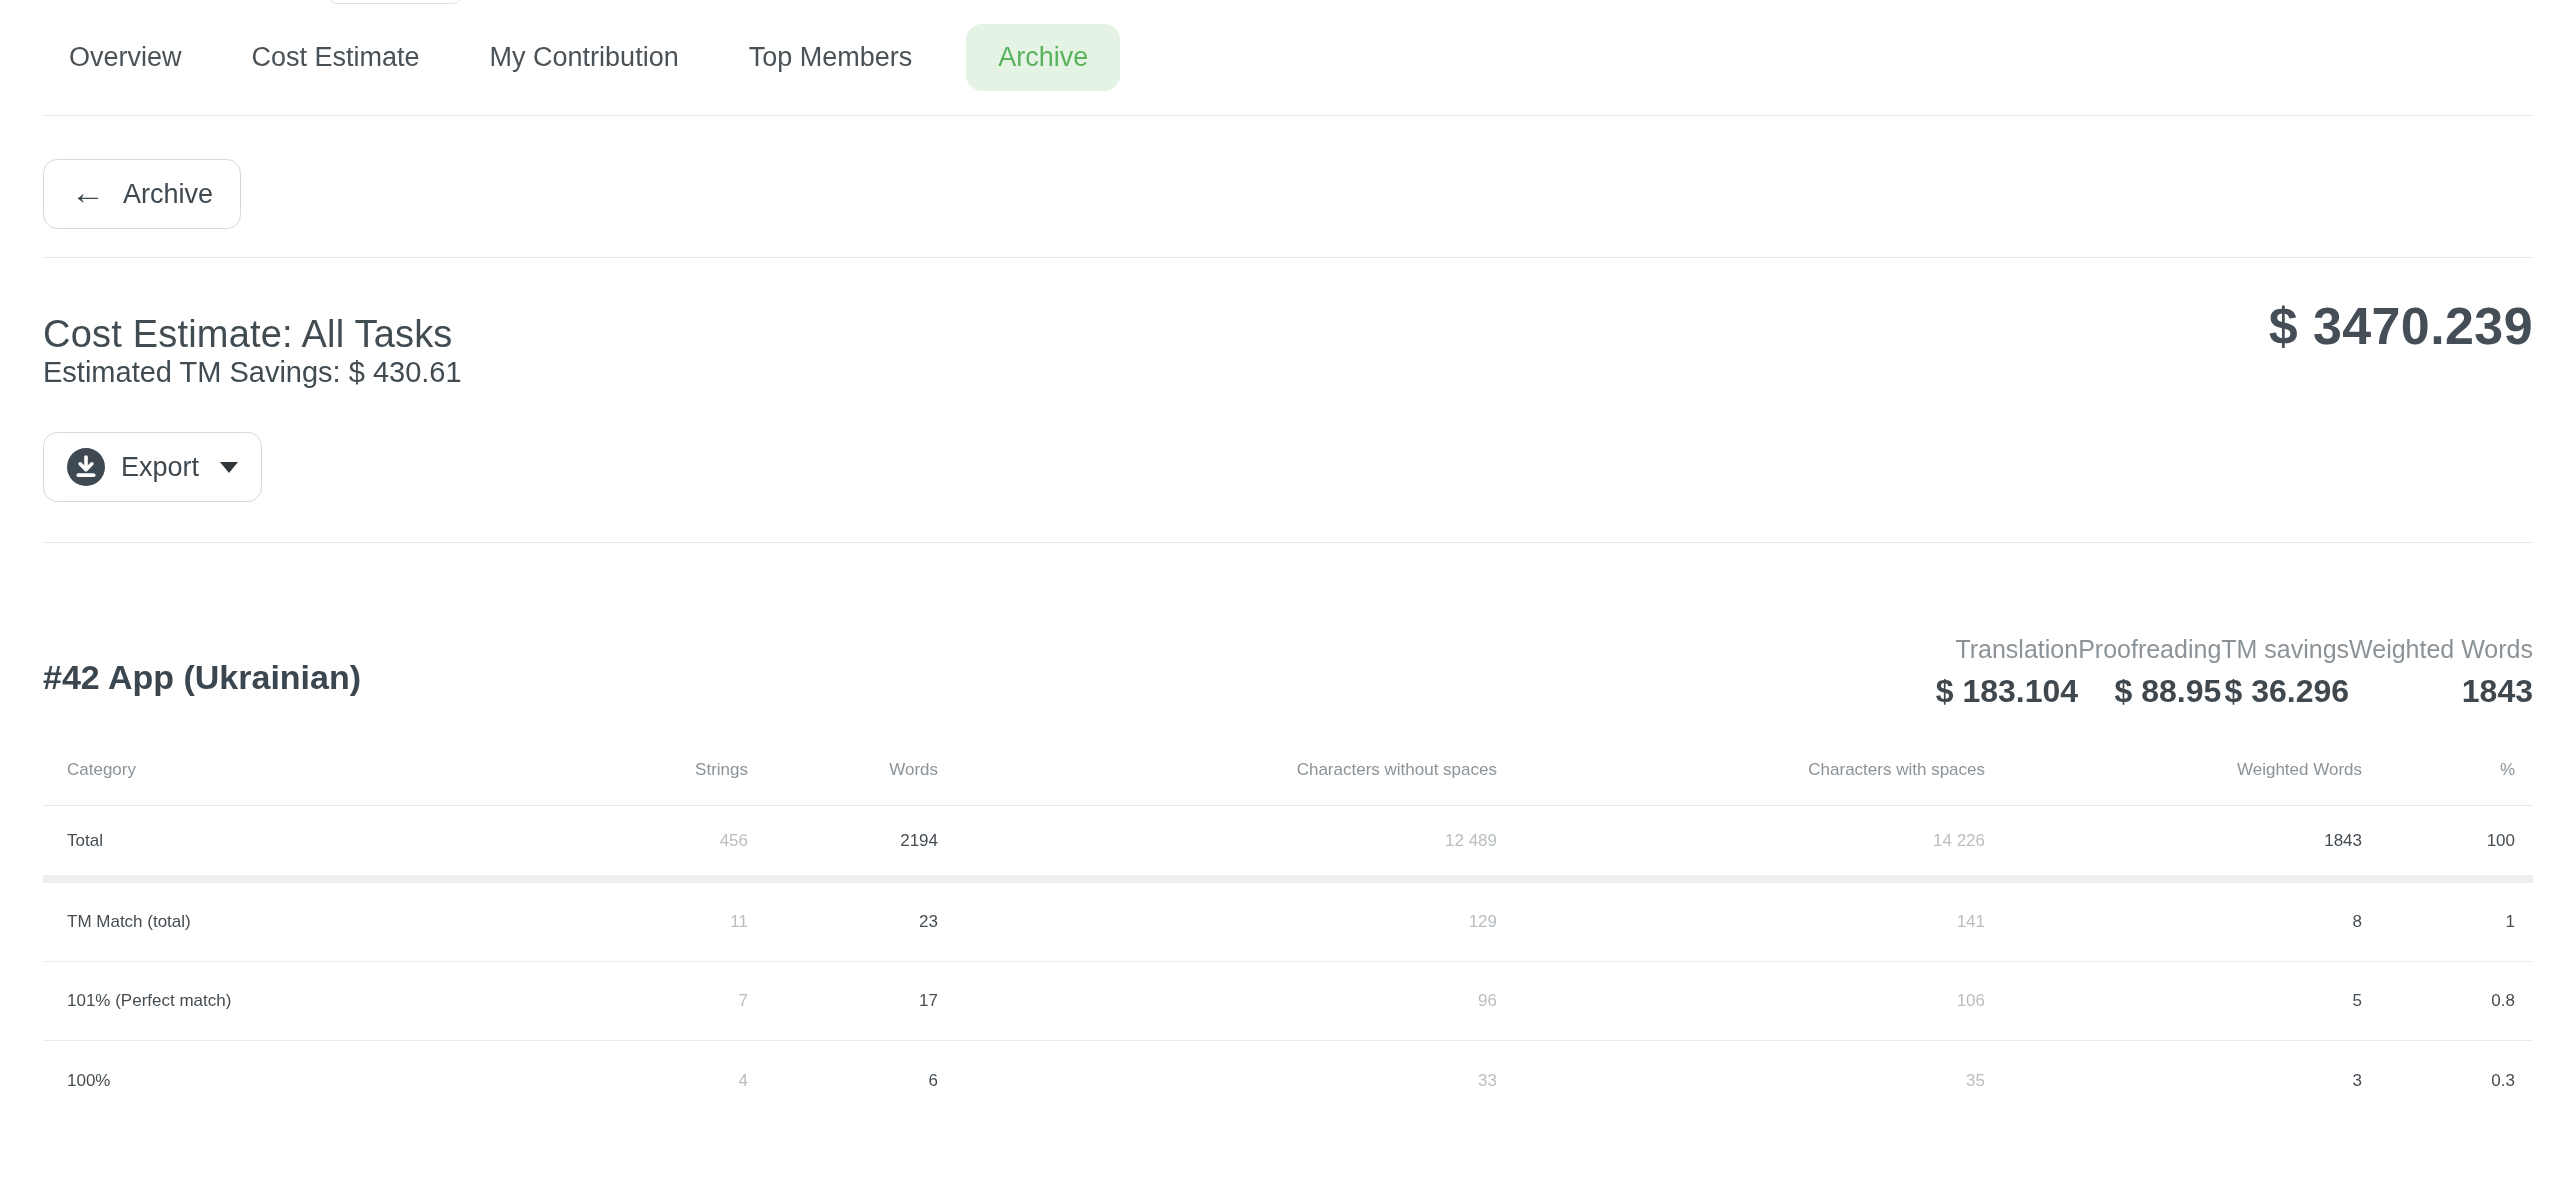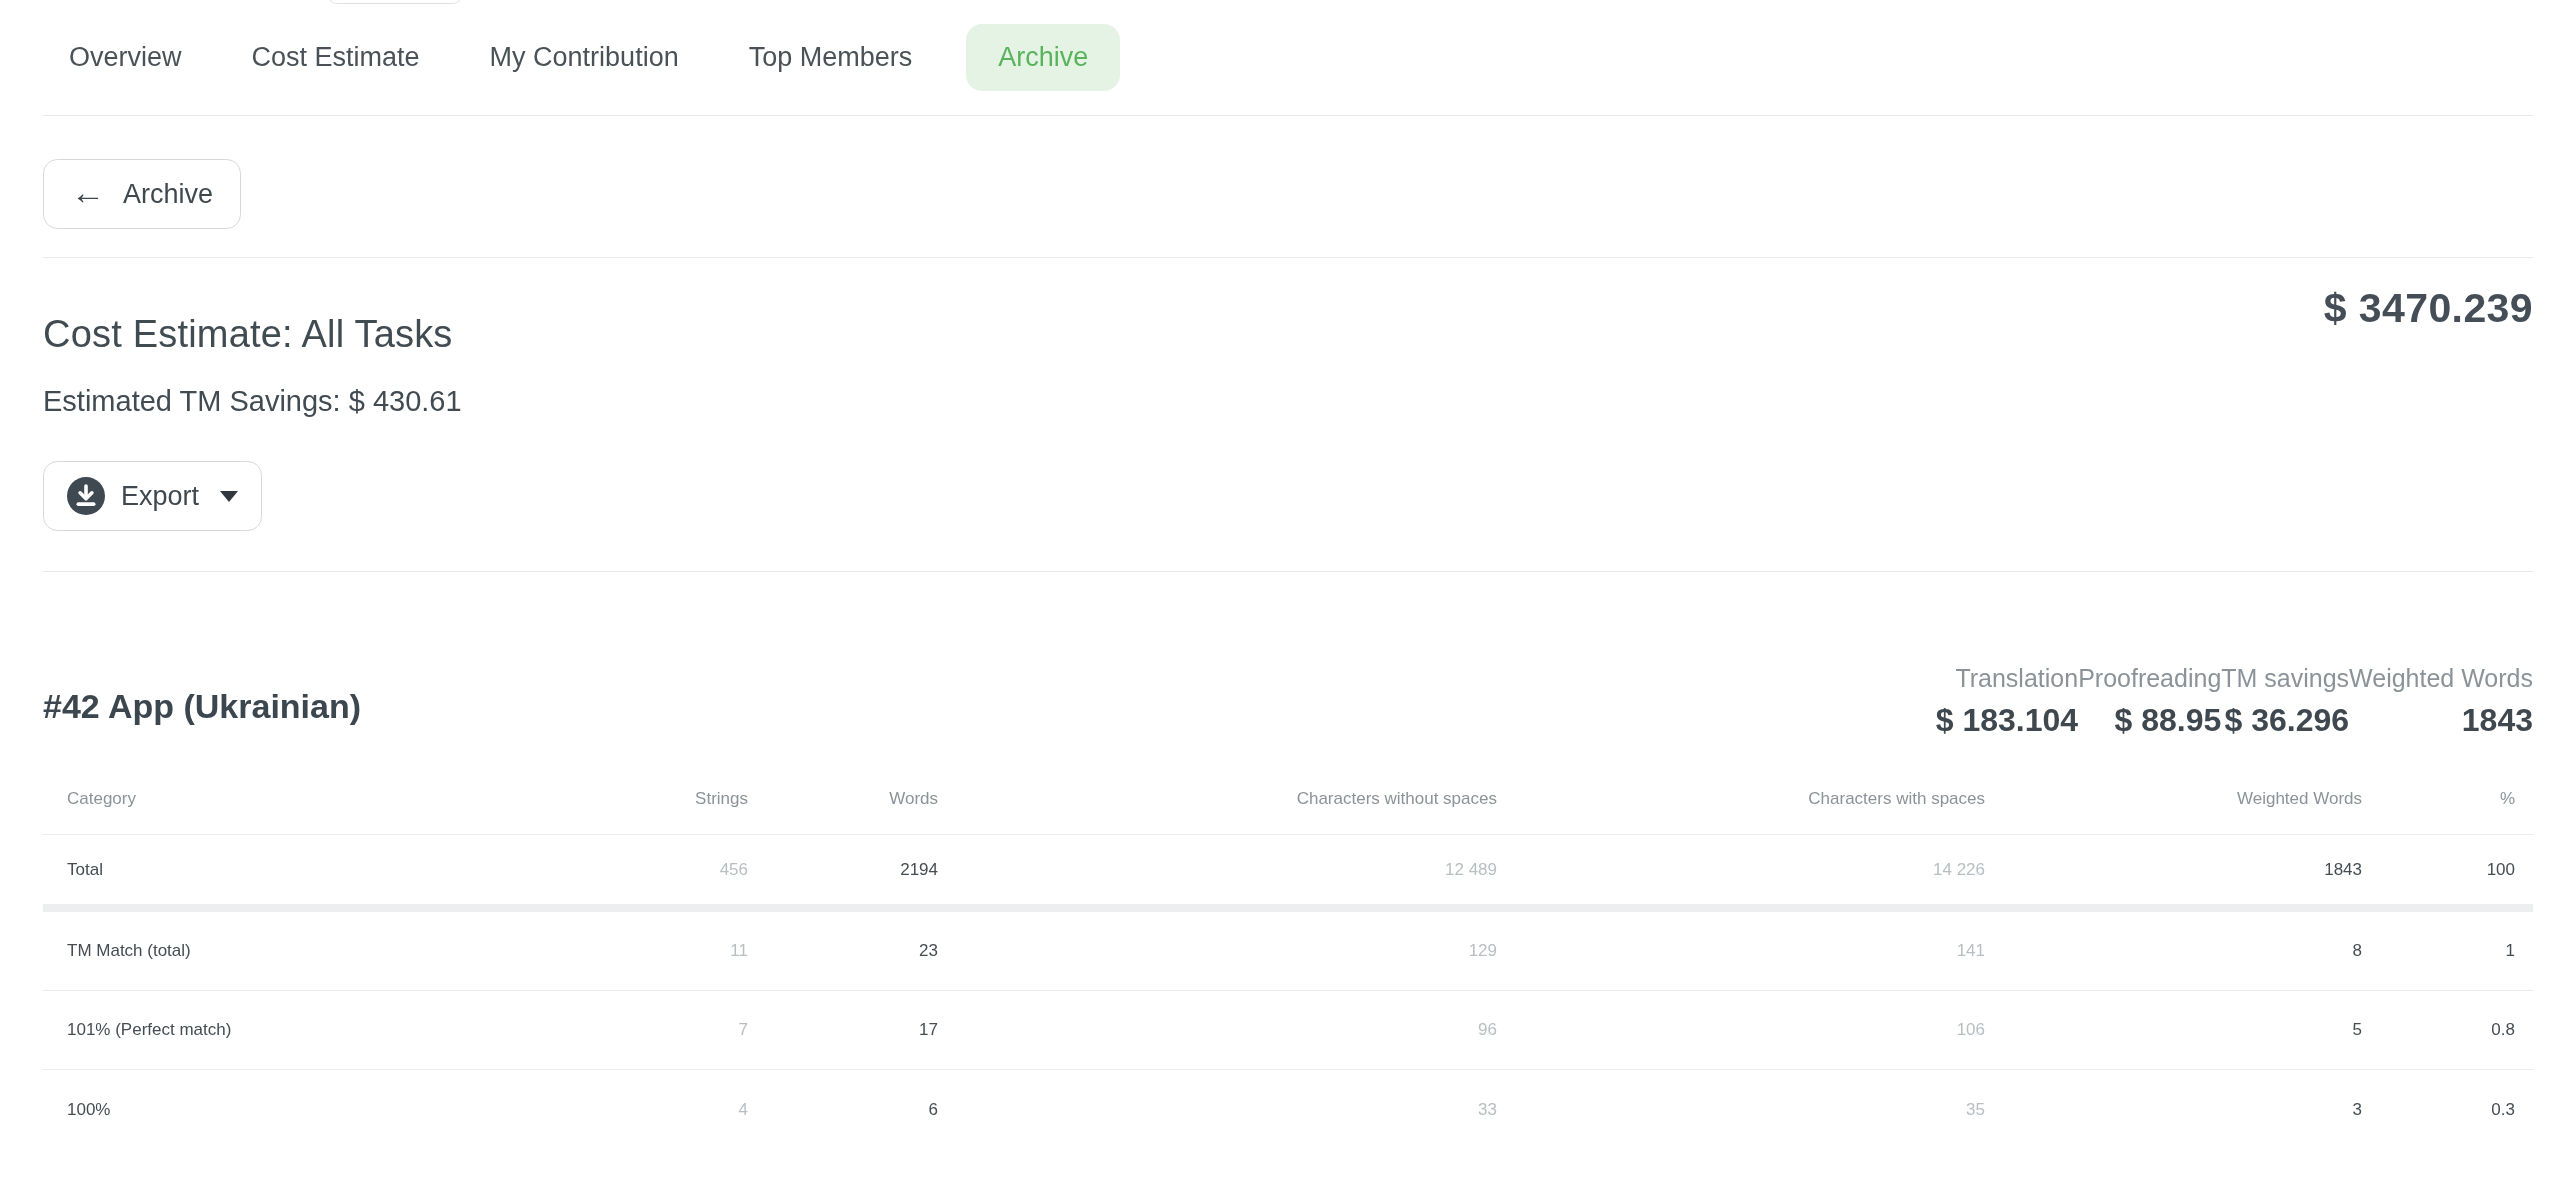--- a/index.html
+++ b/index.html
@@ -39,24 +39,24 @@
     border:1.8px solid #d6d9db; border-radius:14.3px; cursor:pointer;
     font-size:27px; color:#3f484f;
   }
   .back-btn{ height:70px; padding:0 27px; gap:18px; }
   .back-btn .arrow{ font-size:34px; line-height:1; color:#3f484f; transform:translateY(-1.8px); }
 
   
   .summary{ margin:0 43px; padding:55px 0 40px 0; border-bottom:1.8px solid #e7e9ea; position:relative; }
   .summary h1{ font-size:38px; font-weight:500; color:#414b52; letter-spacing:0.2px; }
   .grand-total{
-    position:absolute; top:27px; right:0; font-size:41px; font-weight:700; color:#454e57;
+    position:absolute; top:38px; right:0; font-size:52px; font-weight:700; color:#454e57;
     letter-spacing:0.4px;
   }
-  .tm-line{ margin-top:29px; font-size:29px; font-weight:500; color:#414b52; }
+  .tm-line{ font-size:29px; font-weight:500; color:#414b52; }
   .export-btn{ margin-top:43px; height:70px; padding:0 23px; gap:16px; font-weight:500; }
   .export-icon{
     width:38px; height:38px; border-radius:50%; background:#3f4951; position:relative; flex:0 0 auto;
   }
   .export-icon svg{ position:absolute; left:0; top:0; }
   .caret{
     width:0; height:0; border-left:9.8px solid transparent; border-right:9.8px solid transparent;
     border-top:11.6px solid #30383e; margin-left:5.4px;
   }
 

